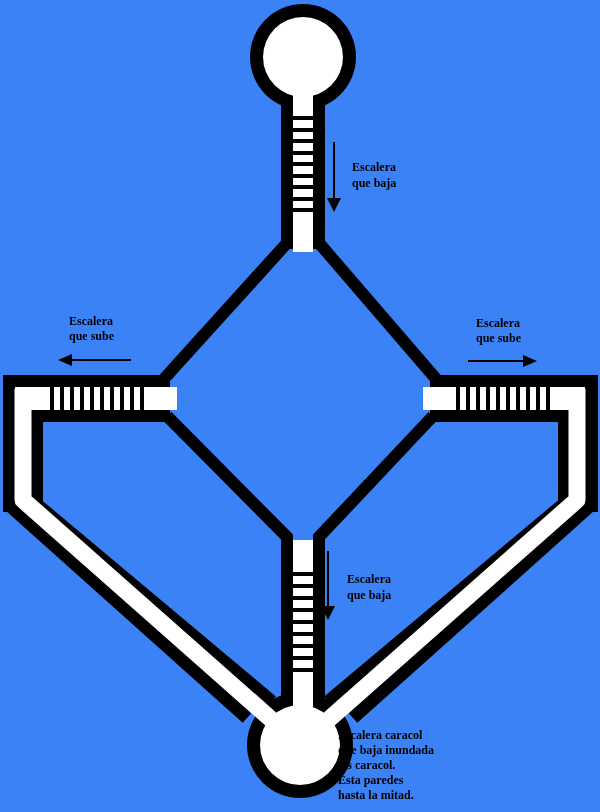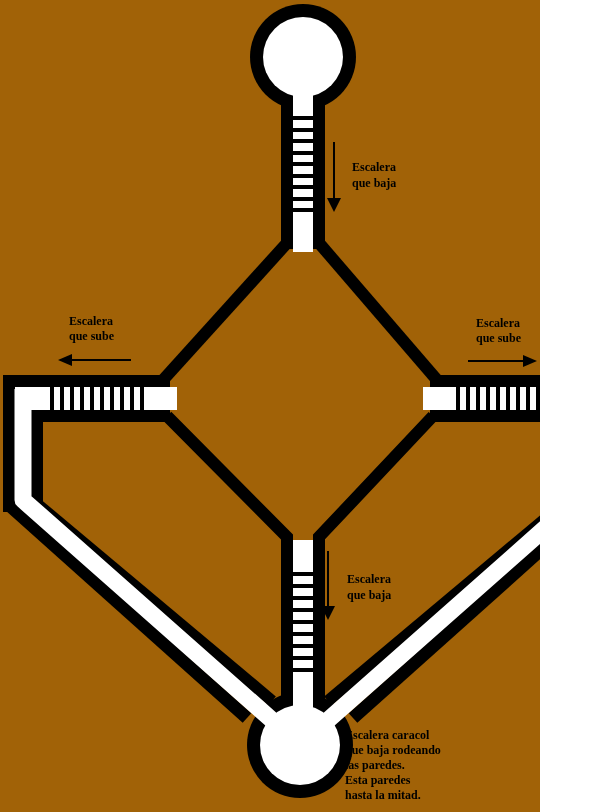--- a/index.html
+++ b/index.html
@@ -1,16 +1,16 @@
 <!DOCTYPE html>
 <html><head>
 <meta charset="utf-8">
 <style>
   html,body{margin:0;padding:0;background:#ffffff;}
-  #stage{position:relative;width:540px;height:812px;background:#a16207;overflow:hidden;
+  #stage{position:relative;width:600px;height:812px;background:#3b82f6;overflow:hidden;
          font-family:"Liberation Serif",serif;}
   #mapsvg{position:absolute;left:0;top:0;}
   .lbl{position:absolute;color:#000;font-weight:bold;font-size:12px;line-height:16px;white-space:nowrap;}
   .lbl span{display:block;}
   .lh15{line-height:15px;}
 </style>
 </head>
 <body>
 
 <div id="stage">
@@ -135,21 +135,21 @@
   <div class="lbl lh15" style="left:476px;top:316px;">
     <span>Escalera</span>
     <span>que sube</span>
   </div>
 
   <div class="lbl" style="left:347px;top:571px;">
     <span>Escalera</span>
     <span>que baja</span>
   </div>
 
-  <div class="lbl lh15" style="left:345px;top:728px;">
+  <div class="lbl lh15" style="left:338px;top:728px;">
     <span>Escalera caracol</span>
-    <span>que baja rodeando</span>
-    <span>las paredes.</span>
+    <span>que baja inundada</span>
+    <span>las caracol.</span>
     <span>Esta paredes</span>
     <span>hasta la mitad.</span>
   </div>
 
 </div>
 
 </body></html>

